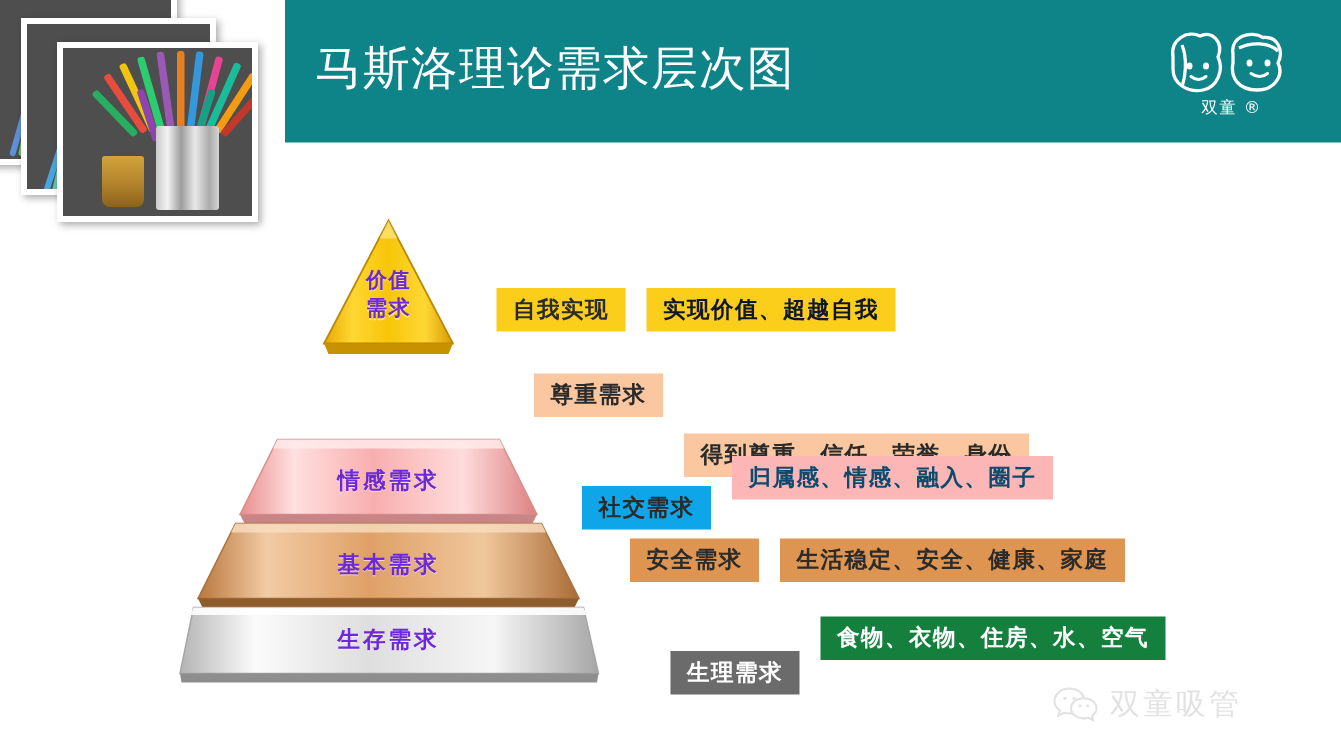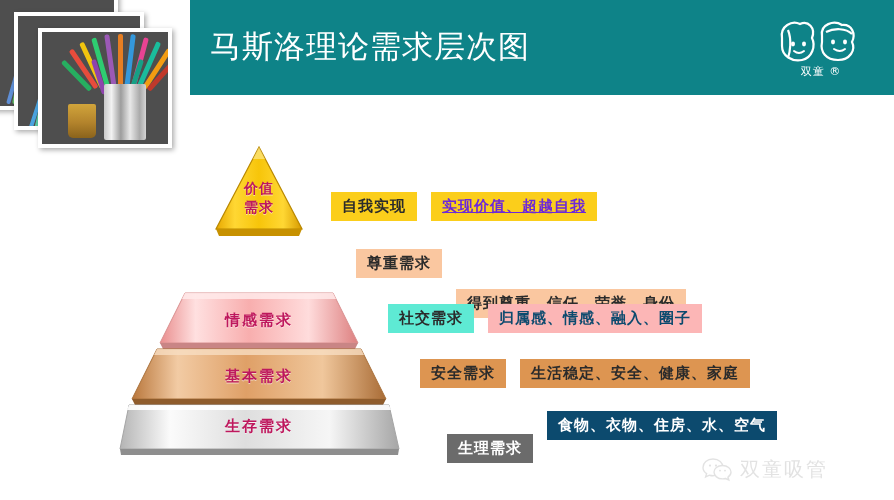--- a/index.html
+++ b/index.html
@@ -108,22 +108,22 @@
   .tier {
     position: absolute;
     left: 0;
     width: 282px;
   }
   .tier svg { display: block; overflow: visible; }
   .tier-label {
     position: absolute;
     width: 100%;
     text-align: center;
-    color: #be185d;
-    font-family: Liberation Sans, sans-serif;
+    color: #6d28d9;
+    font-family: Liberation Mono, monospace;
     font-weight: bold;
     font-size: 15px;
     letter-spacing: 2px;
     pointer-events: none;
     text-shadow: 0 1px 0 rgba(255,255,255,0.55);
   }
   #tier-5 { top: 0;   height: 92px; }
   #tier-4 { top: 88px;  height: 62px; }
   #tier-3 { top: 144px; height: 62px; }
   #tier-2 { top: 200px; height: 62px; }
@@ -326,41 +326,41 @@
         <polygon points="11,4 271,4 281,48 2,48" fill="url(#g1)" stroke="#a5a5a5" stroke-width="1"></polygon>
         <polygon points="11,4 271,4 273,9 9,9" fill="#ffffff" opacity="0.9"></polygon>
         <polygon points="2,48 281,48 280,54 3,54" fill="#8e8e8e"></polygon>
       </svg>
       <div class="tier-label">生存需求</div>
     </div>
   </div>
 
   <div class="callout-row" id="row-5">
     <span class="chip" style="background: rgb(251, 206, 27); color: rgb(43, 43, 43);">自我实现</span>
-    <span class="chip" style="background: rgb(251, 206, 27); color: #6d28d9; text-decoration: underline;">实现价值、超越自我</span>
+    <span class="chip" style="background: rgb(251, 206, 27); color: #0f172a;">实现价值、超越自我</span>
   </div>
 
   <div class="callout-row" id="row-4">
     <span class="chip" style="background: rgb(250, 199, 160); color: rgb(43, 43, 43);">尊重需求</span>
     <span class="chip" style="background: rgb(250, 199, 160); color: rgb(43, 43, 43); margin-top: 40px;">得到尊重、信任、荣誉、身份</span>
   </div>
 
   <div class="callout-row" id="row-3">
-    <span class="chip" style="background: #5eead4; color: rgb(43, 43, 43);">社交需求</span>
+    <span class="chip" style="background: #0ea5e9; color: rgb(43, 43, 43); margin-top: 20px;">社交需求</span>
     <span class="chip" style="background: rgb(252, 182, 182); color: #0c4a6e;">归属感、情感、融入、圈子</span>
   </div>
 
   <div class="callout-row" id="row-2">
     <span class="chip" style="background: rgb(221, 149, 81); color: rgb(43, 43, 43);">安全需求</span>
     <span class="chip" style="background: rgb(221, 149, 81); color: rgb(43, 43, 43);">生活稳定、安全、健康、家庭</span>
   </div>
 
   <div class="callout-row" id="row-1">
     <span class="chip dark-text" style="background: rgb(107, 107, 107); color: rgb(255, 255, 255); margin-top: 23px;">生理需求</span>
-    <span class="chip dark-text" style="background: #0c4a6e; color: rgb(255, 255, 255);">食物、衣物、住房、水、空气</span>
+    <span class="chip dark-text" style="background: #15803d; color: rgb(255, 255, 255);">食物、衣物、住房、水、空气</span>
   </div>
 
   <div id="watermark">
     <span id="wechat-icon">
       <svg width="30" height="26" viewBox="0 0 30 26" aria-hidden="true">
         <path d="M11 2 C5 2, 1 6, 1 10.5 C1 13, 2.4 15.2, 4.6 16.6 L3.6 20 L7.4 18.2 C8.5 18.5, 9.8 18.7, 11 18.7 C17 18.7, 21 14.9, 21 10.5 C21 6, 17 2, 11 2 Z" fill="none" stroke="#9a9a9a" stroke-width="1.4"></path>
         <circle cx="8" cy="8.6" r="1.1" fill="#9a9a9a"></circle>
         <circle cx="14" cy="8.6" r="1.1" fill="#9a9a9a"></circle>
         <path d="M20.5 8.5 C25.5 8.5, 29 11.6, 29 15.1 C29 17.2, 27.8 19, 26 20.2 L26.8 23 L23.6 21.5 C22.7 21.8, 21.6 21.9, 20.5 21.9 C15.5 21.9, 12 18.7, 12 15.1 C12 11.6, 15.5 8.5, 20.5 8.5 Z" fill="#ffffff" stroke="#9a9a9a" stroke-width="1.4"></path>
         <circle cx="18" cy="13.6" r="0.95" fill="#9a9a9a"></circle>

